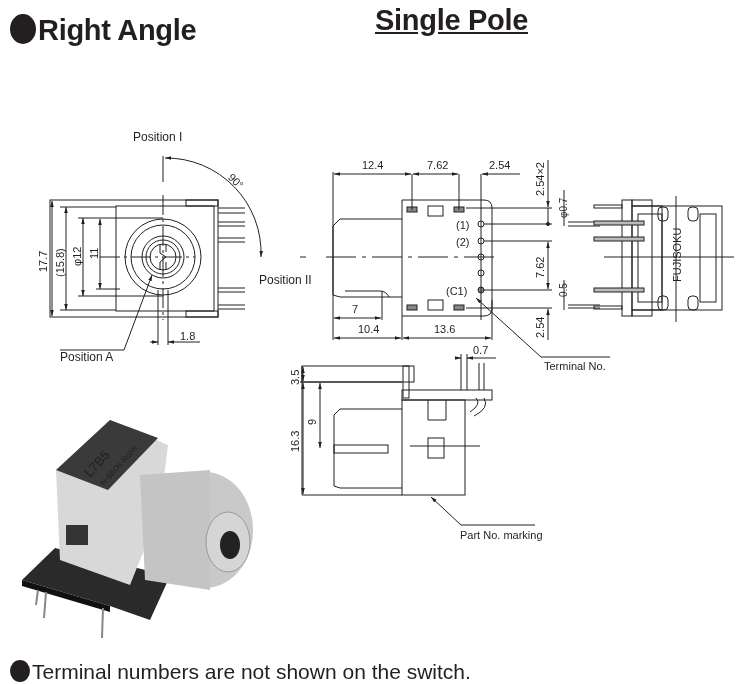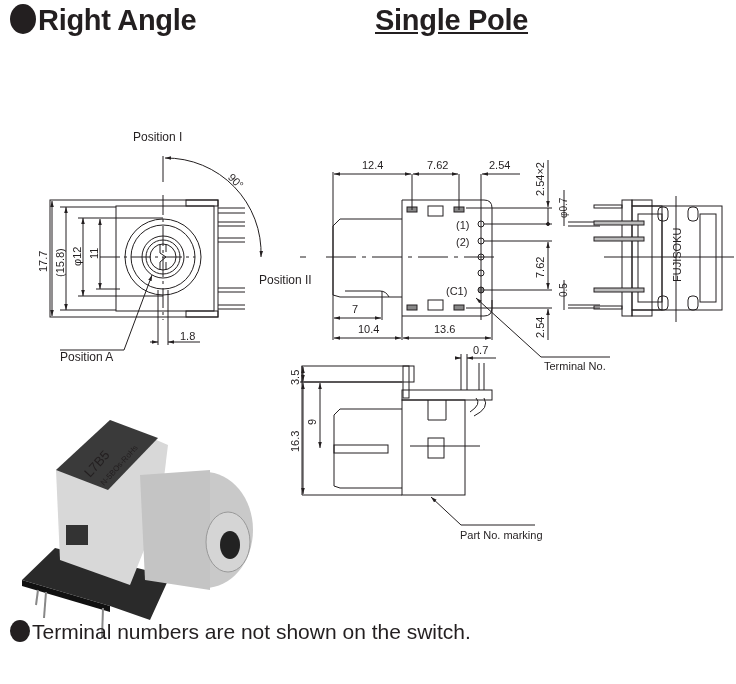--- a/index.html
+++ b/index.html
@@ -2,24 +2,24 @@
 <html><head>
 <meta charset="utf-8">
 <style>
   html, body { margin: 0; padding: 0; background: #ffffff; }
   body { width: 736px; height: 684px; position: relative; overflow: hidden;
          font-family: "Liberation Sans", sans-serif; color: #231f20; }
   .title { position: absolute; top: 4px; font-weight: bold; font-size: 29px; letter-spacing: -0.3px;
            font-family: "Liberation Sans", sans-serif; }
   .bullet { display: inline-block; width: 26px; height: 30px; border-radius: 50%; background: #231f20;
             vertical-align: -4px; margin-right: 2px; }
-  #title-left { left: 10px; }
+  #title-left { left: 10px; margin-top: 10px; }
   #title-right { left: 375px; text-decoration: underline; }
   svg text { font-family: "Liberation Sans", sans-serif; fill: #231f20; }
-  .note { position: absolute; left: 10px; top: 620px; font-size: 21px; }
+  .note { position: absolute; left: 10px; top: 660px; font-size: 21px; }
   .note .bullet { width: 20px; height: 22px; vertical-align: -3px; margin-right: 2px; }
 </style>
 </head>
 <body>
 
 <div class="title" id="title-left"><span class="bullet"></span><span>Right Angle</span></div>
 <div class="title" id="title-right">Single Pole</div>
 
 <svg width="736" height="684" viewBox="0 0 736 684" style="position:absolute;left:0;top:0">
   <defs>

